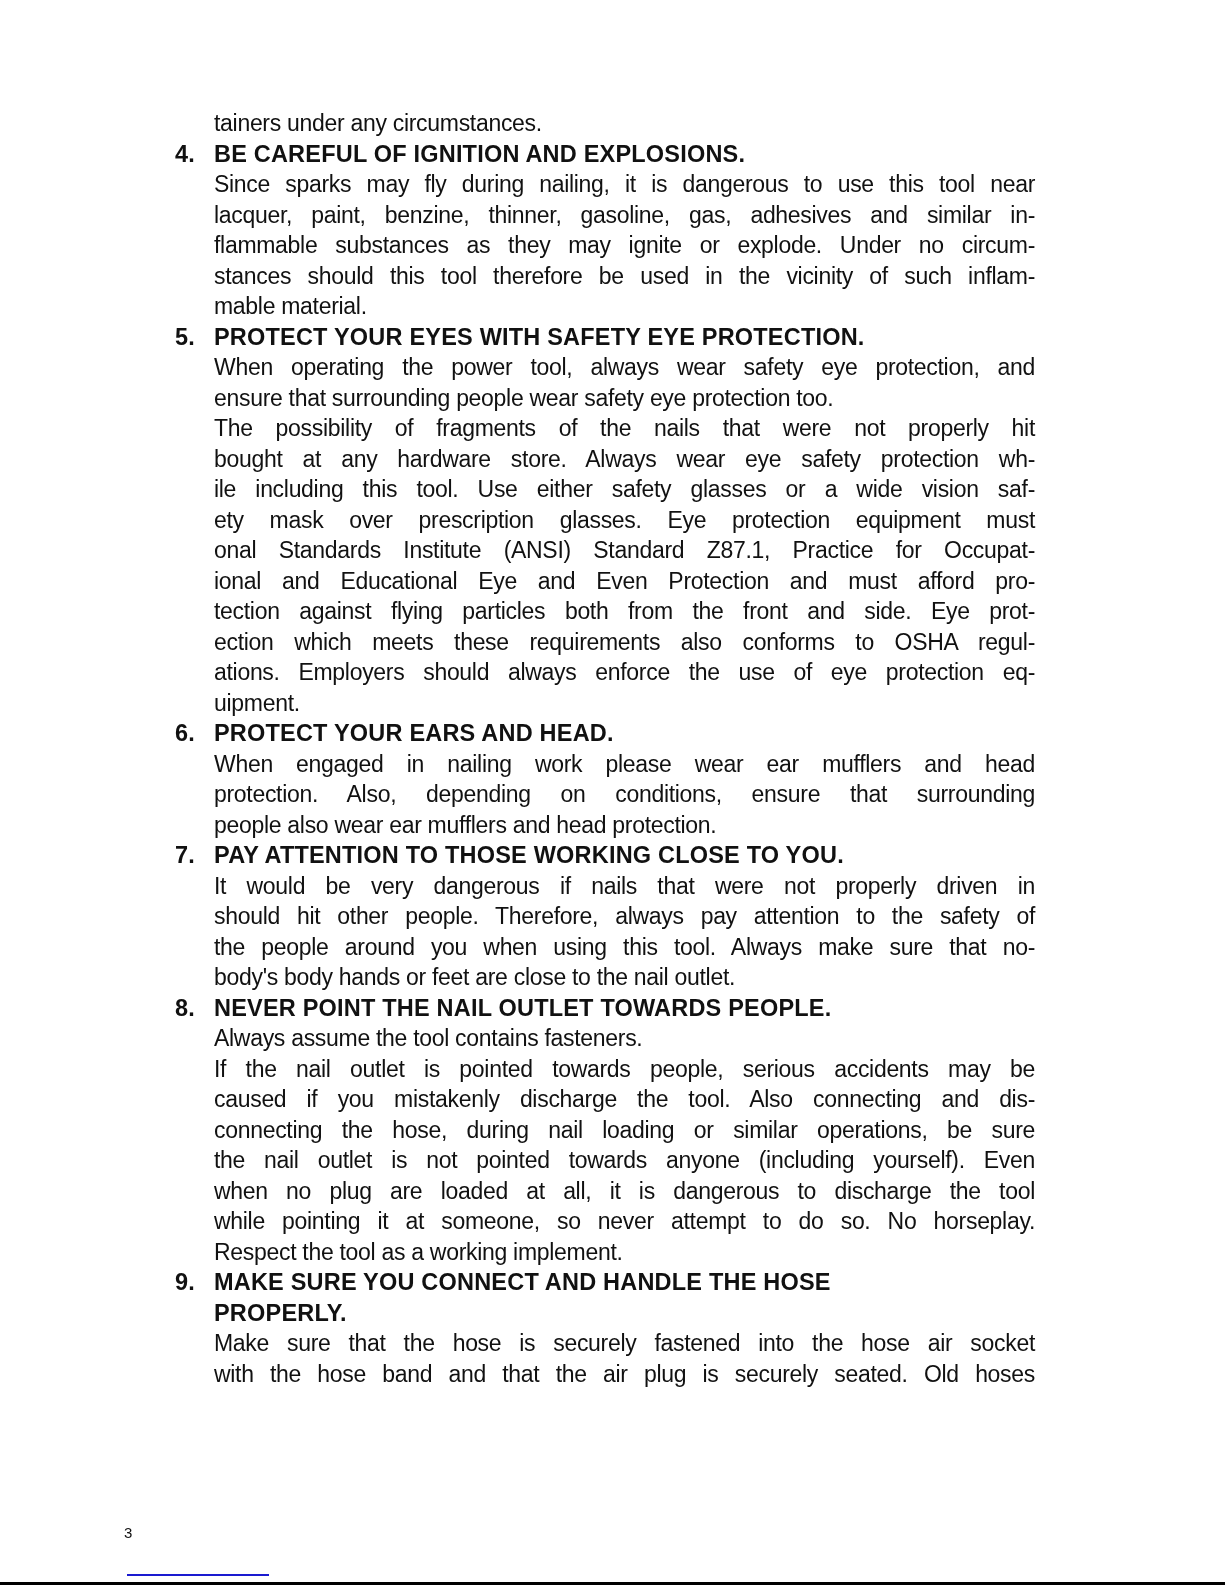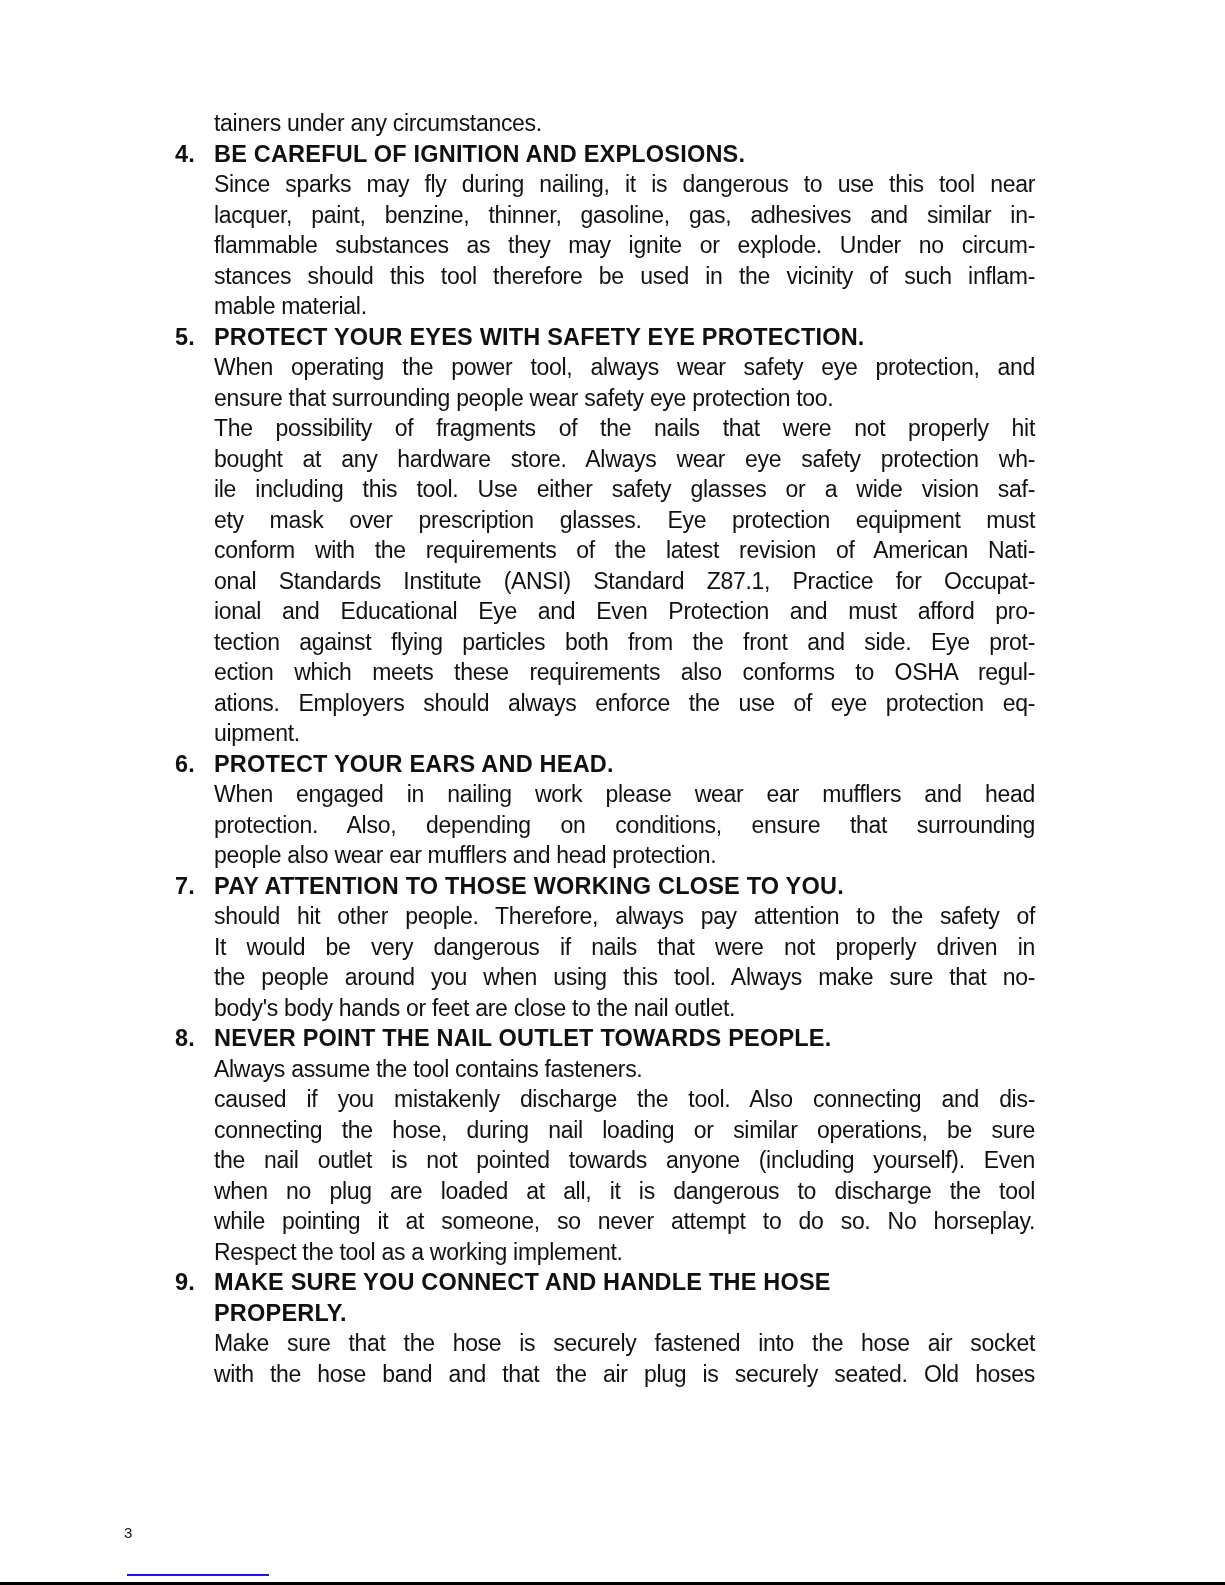--- a/index.html
+++ b/index.html
@@ -98,47 +98,47 @@
     </div>
 
     <div>
       <div class="line heading"><span class="num">5.</span><span>PROTECT YOUR EYES WITH SAFETY EYE PROTECTION.</span></div>
       <div class="line body-line">When operating the power tool, always wear safety eye protection, and</div>
       <div class="line body-line last">ensure that surrounding people wear safety eye protection too.</div>
       <div class="line body-line">The possibility of fragments of the nails that were not properly hit</div>
       <div class="line body-line">bought at any hardware store. Always wear eye safety protection wh-</div>
       <div class="line body-line">ile including this tool. Use either safety glasses or a wide vision saf-</div>
       <div class="line body-line">ety mask over prescription glasses. Eye protection equipment must</div>
-      <div class="line body-line">conform with the requirements of the latest revision of American Nati-</div>
       <div class="line body-line">onal Standards Institute (ANSI) Standard Z87.1, Practice for Occupat-</div>
       <div class="line body-line">ional and Educational Eye and Even Protection and must afford pro-</div>
       <div class="line body-line">tection against flying particles both from the front and side. Eye prot-</div>
       <div class="line body-line">ection which meets these requirements also conforms to OSHA regul-</div>
       <div class="line body-line">ations. Employers should always enforce the use of eye protection eq-</div>
       <div class="line body-line last">uipment.</div>
     </div>
 
     <div>
       <div class="line heading"><span class="num">6.</span><span>PROTECT YOUR EARS AND HEAD.</span></div>
       <div class="line body-line">When engaged in nailing work please wear ear mufflers and head</div>
       <div class="line body-line">protection. Also, depending on conditions, ensure that surrounding</div>
       <div class="line body-line last">people also wear ear mufflers and head protection.</div>
     </div>
 
     <div>
       <div class="line heading"><span class="num">7.</span><span>PAY ATTENTION TO THOSE WORKING CLOSE TO YOU.</span></div>
+      <div class="line body-line">It would be very dangerous if nails that were not properly driven in</div>
       <div class="line body-line">should hit other people. Therefore, always pay attention to the safety of</div>
-      <div class="line body-line">It would be very dangerous if nails that were not properly driven in</div>
       <div class="line body-line">the people around you when using this tool. Always make sure that no-</div>
       <div class="line body-line last">body's body hands or feet are close to the nail outlet.</div>
     </div>
 
     <div>
       <div class="line heading"><span class="num">8.</span><span>NEVER POINT THE NAIL OUTLET TOWARDS PEOPLE.</span></div>
       <div class="line body-line last">Always assume the tool contains fasteners.</div>
+      <div class="line body-line">If the nail outlet is pointed towards people, serious accidents may be</div>
       <div class="line body-line">caused if you mistakenly discharge the tool. Also connecting and dis-</div>
       <div class="line body-line">connecting the hose, during nail loading or similar operations, be sure</div>
       <div class="line body-line">the nail outlet is not pointed towards anyone (including yourself). Even</div>
       <div class="line body-line">when no plug are loaded at all, it is dangerous to discharge the tool</div>
       <div class="line body-line">while pointing it at someone, so never attempt to do so. No horseplay.</div>
       <div class="line body-line last">Respect the tool as a working implement.</div>
     </div>
 
     <div>
       <div class="line heading"><span class="num">9.</span><span>MAKE SURE YOU CONNECT AND HANDLE THE HOSE</span></div>

